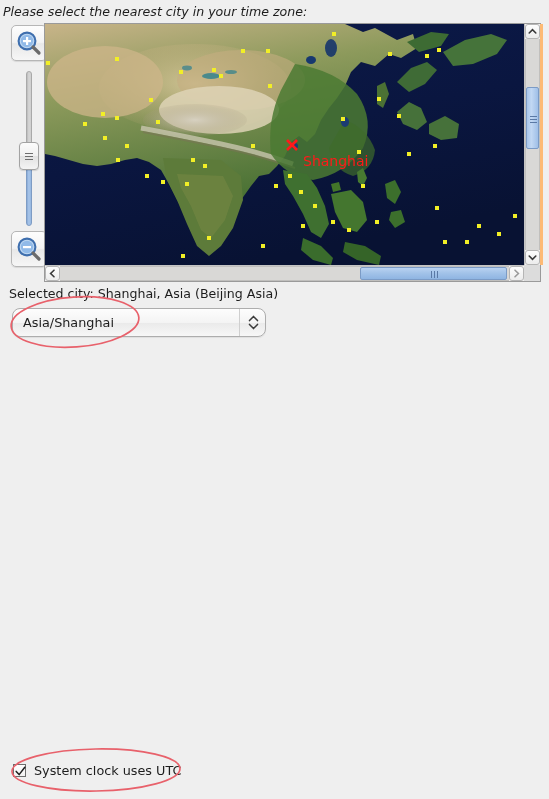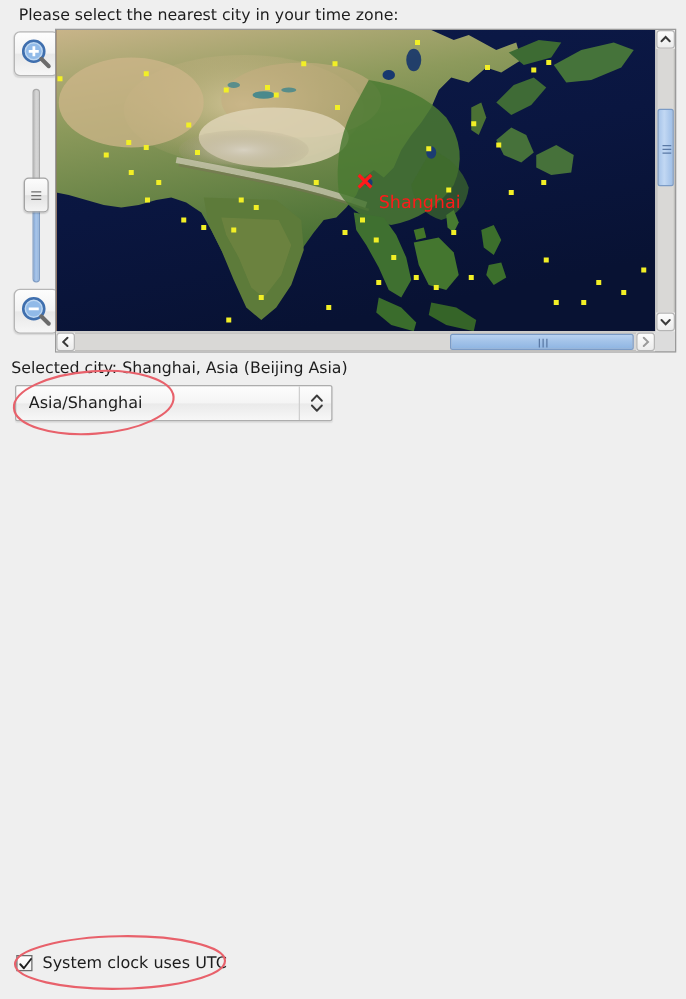--- a/index.html
+++ b/index.html
@@ -13,25 +13,26 @@
     font-family: "DejaVu Sans", "Liberation Sans", sans-serif;
     font-size: 12.5px;
     color: #1a1a1a;
     overflow: hidden;
     position: relative;
   }
 
   
   #prompt-label {
     position: absolute;
-    left: 15px;
+    left: 3px;
     top: 4px;
     font-size: 12.6px;
     color: #1d1d1d;
     white-space: nowrap;
+    font-style: italic;
   }
 
   
   #map-widget {
     position: absolute;
     left: 8px;
     top: 23px;
     width: 533px;
     height: 259px;
   }
@@ -122,20 +123,21 @@
     border: 1px solid #9a9a9a;
     background: #dcdcdc;
   }
   #map-viewport {
     position: absolute;
     left: 0; top: 0;
     width: 479px;
     height: 241px;
     overflow: hidden;
     background: #fdba74;
+    padding-left: 19px;
   }
   #map-canvas {
     position: absolute;
     left: 0; top: 0;
     width: 479px;
     height: 241px;
   }
   #map-canvas svg { display: block; }
 
   
@@ -249,21 +251,21 @@
 
   
   #timezone-combobox {
     position: absolute;
     left: 12px;
     top: 308px;
     width: 254px;
     height: 29px;
     box-sizing: border-box;
     border: 1px solid #adadad;
-    border-radius: 2px;
+    border-radius: 8px;
     background: linear-gradient(to bottom,#fdfdfd 0%, #f4f4f4 50%, #eaeaea 52%, #f7f7f7 100%);
     box-shadow: 0 1px 1px rgba(0,0,0,0.07);
     cursor: pointer;
   }
   #timezone-value {
     position: absolute;
     left: 10px;
     top: 6px;
     font-size: 12.8px;
     color: #1d1d1d;

